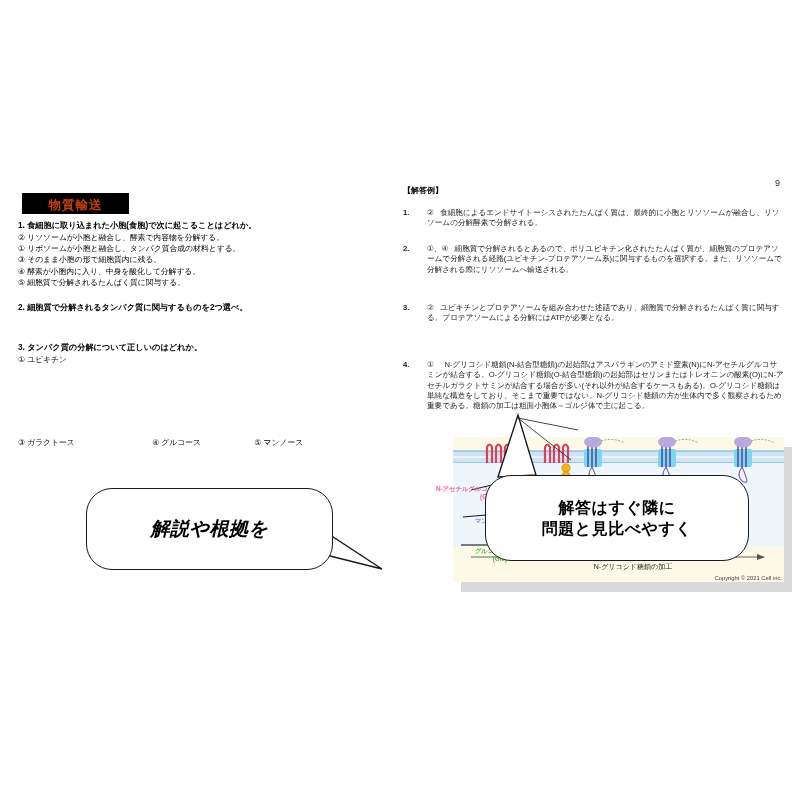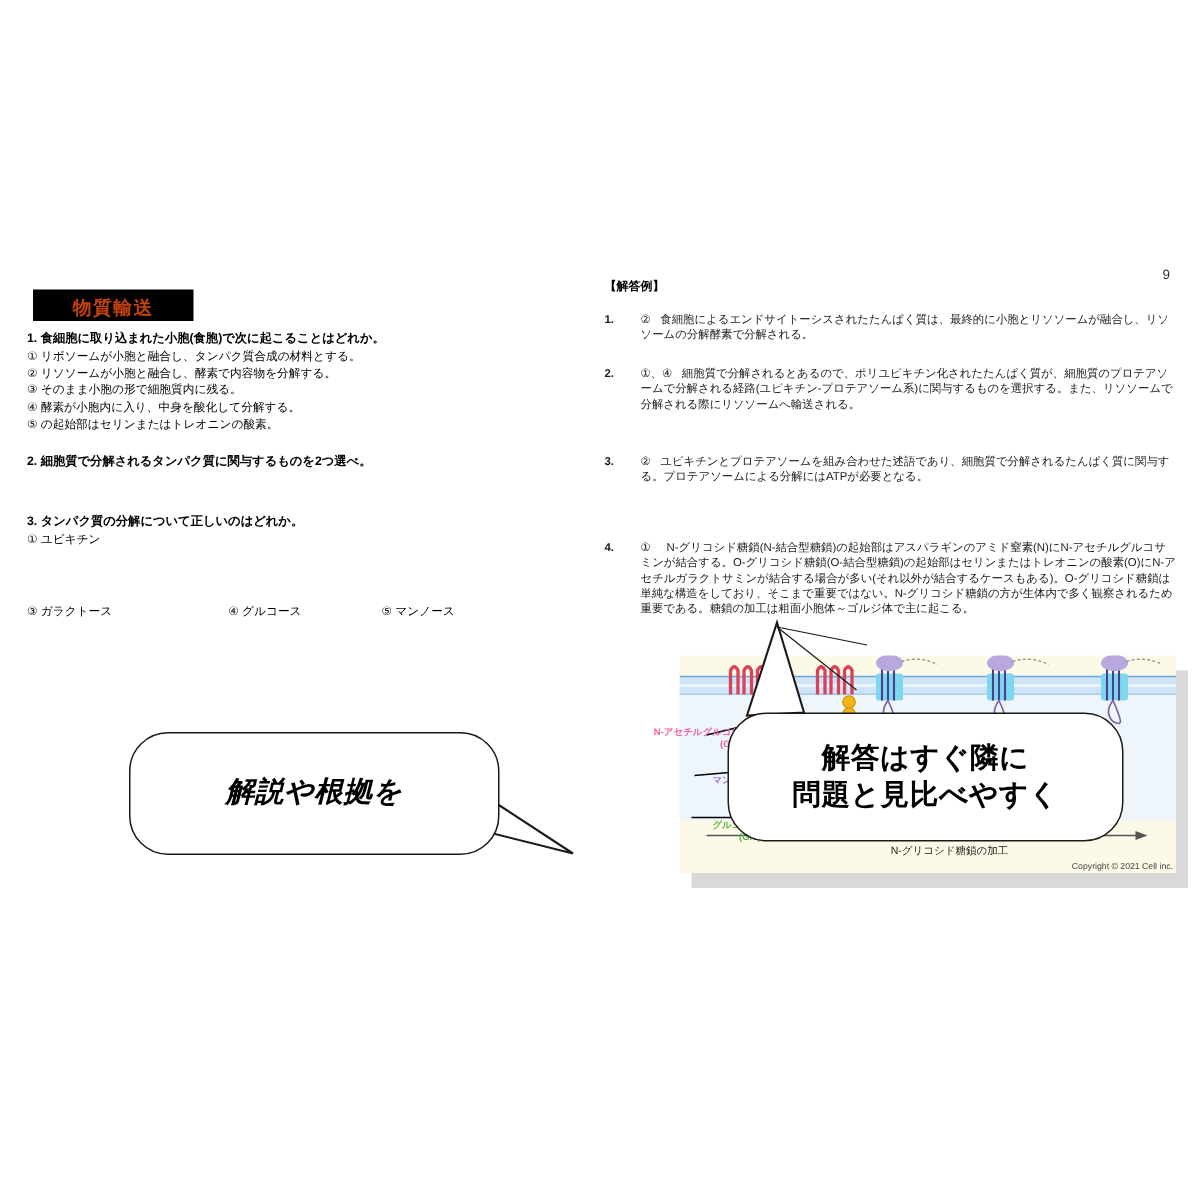--- a/index.html
+++ b/index.html
@@ -69,21 +69,21 @@
   .q-opt {
     font-size: 7.8px;
     line-height: 1.45;
     white-space: nowrap;
   }
   .opt-row { display: block; }
   .opt-inline {
     display: inline-block;
   }
   .opt-w1 { width: 132px; }
-  .opt-w2 { width: 100px; }
+  .opt-w2 { width: 100px; margin-top: 35px; }
 
   
   #right-col {
     position: absolute;
     left: 385px; top: 0px;
     width: 381px; height: 440px;
   }
   .page-num {
     position: absolute;
     right: 4px; top: 3px;
@@ -138,21 +138,21 @@
   #bubble-left {
     left: 68px; top: 313px;
     width: 247px; height: 82px;
   }
   #bubble-left .bubble-line { font-size: 19px; line-height: 1.34; font-style: italic; }
 
   #bubble-right {
     left: 467px; top: 300px;
     width: 264px; height: 86px;
   }
-  #bubble-right .bubble-line { font-size: 19px; line-height: 1.34; }
+  #bubble-right .bubble-line { font-size: 16px; line-height: 1.34; }
 
   .tail-svg {
     position: absolute;
     overflow: visible;
     z-index: 39;
     pointer-events: none;
   }
 
   
   #diagram {
@@ -209,25 +209,25 @@
 
       <div class="section-bar">
         <span>物質輸送</span>
       </div>
 
       <div class="q-block" style="top:46px;">
         <div class="q-head">
           <span>1.</span>
           <span>食細胞に取り込まれた小胞(食胞)で次に起こることはどれか。</span>
         </div>
+        <div class="q-opt opt-row">② リソソームが小胞と融合し、酵素で内容物を分解する。</div>
         <div class="q-opt opt-row">① リボソームが小胞と融合し、タンパク質合成の材料とする。</div>
-        <div class="q-opt opt-row">② リソソームが小胞と融合し、酵素で内容物を分解する。</div>
         <div class="q-opt opt-row">③ そのまま小胞の形で細胞質内に残る。</div>
         <div class="q-opt opt-row">④ 酵素が小胞内に入り、中身を酸化して分解する。</div>
-        <div class="q-opt opt-row">⑤ の起始部はセリンまたはトレオニンの酸素。</div>
+        <div class="q-opt opt-row">⑤ 細胞質で分解されるたんぱく質に関与する。</div>
       </div>
 
       <div class="q-block" style="top:128px;">
         <div class="q-head">
           <span>2.</span>
           <span>細胞質で分解されるタンパク質に関与するものを2つ選べ。</span>
         </div>
       </div>
 
       <div class="q-block" style="top:168px;">

